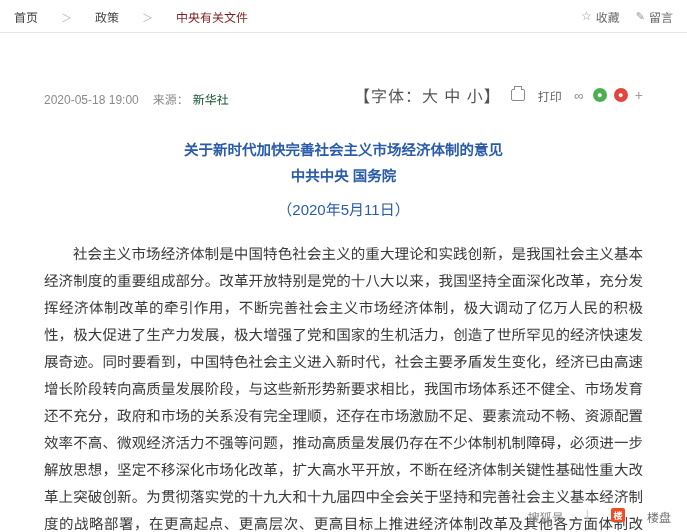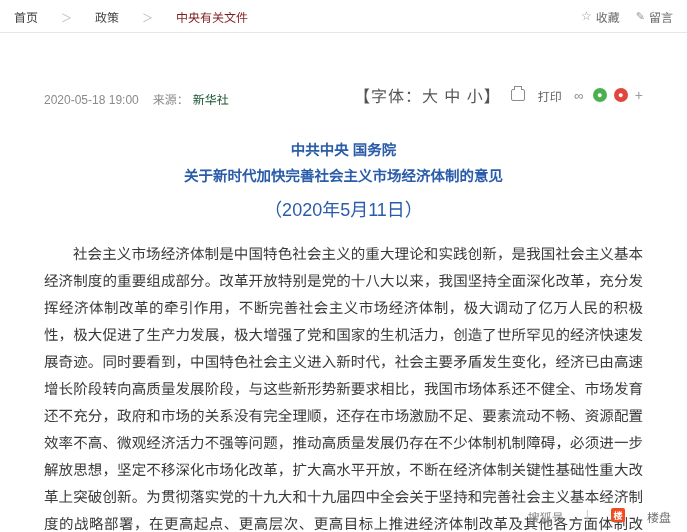--- a/index.html
+++ b/index.html
@@ -169,21 +169,21 @@
     text-align: center;
     color: #2a5caa;
     line-height: 26px;
   }
   .center-block .cb-line { display: block; font-weight: 700; }
   .center-block .cb-date {
     display: block;
     color: #2a5caa;
     font-weight: 400;
     margin-top: 8px;
-    font-size: 18px;
+    font-size: 15px;
   }
   .para {
     margin: 18px 0 0 0;
     text-indent: 2em;
     color: #3a3a3a;
   }
 
   
   .watermark {
     position: absolute;
@@ -251,22 +251,22 @@
         <span class="share-ico wechat">●</span>
         <span class="share-ico weibo">●</span>
         <span class="plus">+</span>
       </span>
     </div>
   </div>
 
   <div class="body-wrap">
 
     <div class="center-block">
+      <span class="cb-line">关于新时代加快完善社会主义市场经济体制的意见</span>
       <span class="cb-line">中共中央 国务院</span>
-      <span class="cb-line">关于新时代加快完善社会主义市场经济体制的意见</span>
       <span class="cb-date">（2020年5月11日）</span>
     </div>
 
     <p class="para">社会主义市场经济体制是中国特色社会主义的重大理论和实践创新，是我国社会主义基本经济制度的重要组成部分。改革开放特别是党的十八大以来，我国坚持全面深化改革，充分发挥经济体制改革的牵引作用，不断完善社会主义市场经济体制，极大调动了亿万人民的积极性，极大促进了生产力发展，极大增强了党和国家的生机活力，创造了世所罕见的经济快速发展奇迹。同时要看到，中国特色社会主义进入新时代，社会主要矛盾发生变化，经济已由高速增长阶段转向高质量发展阶段，与这些新形势新要求相比，我国市场体系还不健全、市场发育还不充分，政府和市场的关系没有完全理顺，还存在市场激励不足、要素流动不畅、资源配置效率不高、微观经济活力不强等问题，推动高质量发展仍存在不少体制机制障碍，必须进一步解放思想，坚定不移深化市场化改革，扩大高水平开放，不断在经济体制关键性基础性重大改革上突破创新。为贯彻落实党的十九大和十九届四中全会关于坚持和完善社会主义基本经济制度的战略部署，在更高起点、更高层次、更高目标上推进经济体制改革及其他各方面体制改革，构建更加系统完备、更加成熟定型的高水平社会主义市场经济体制，现提出如下意见。</p>
   </div>
 </div>
 
 <div class="watermark">
   <span>搜狐号</span>
   <span class="wm-sep">|</span>

